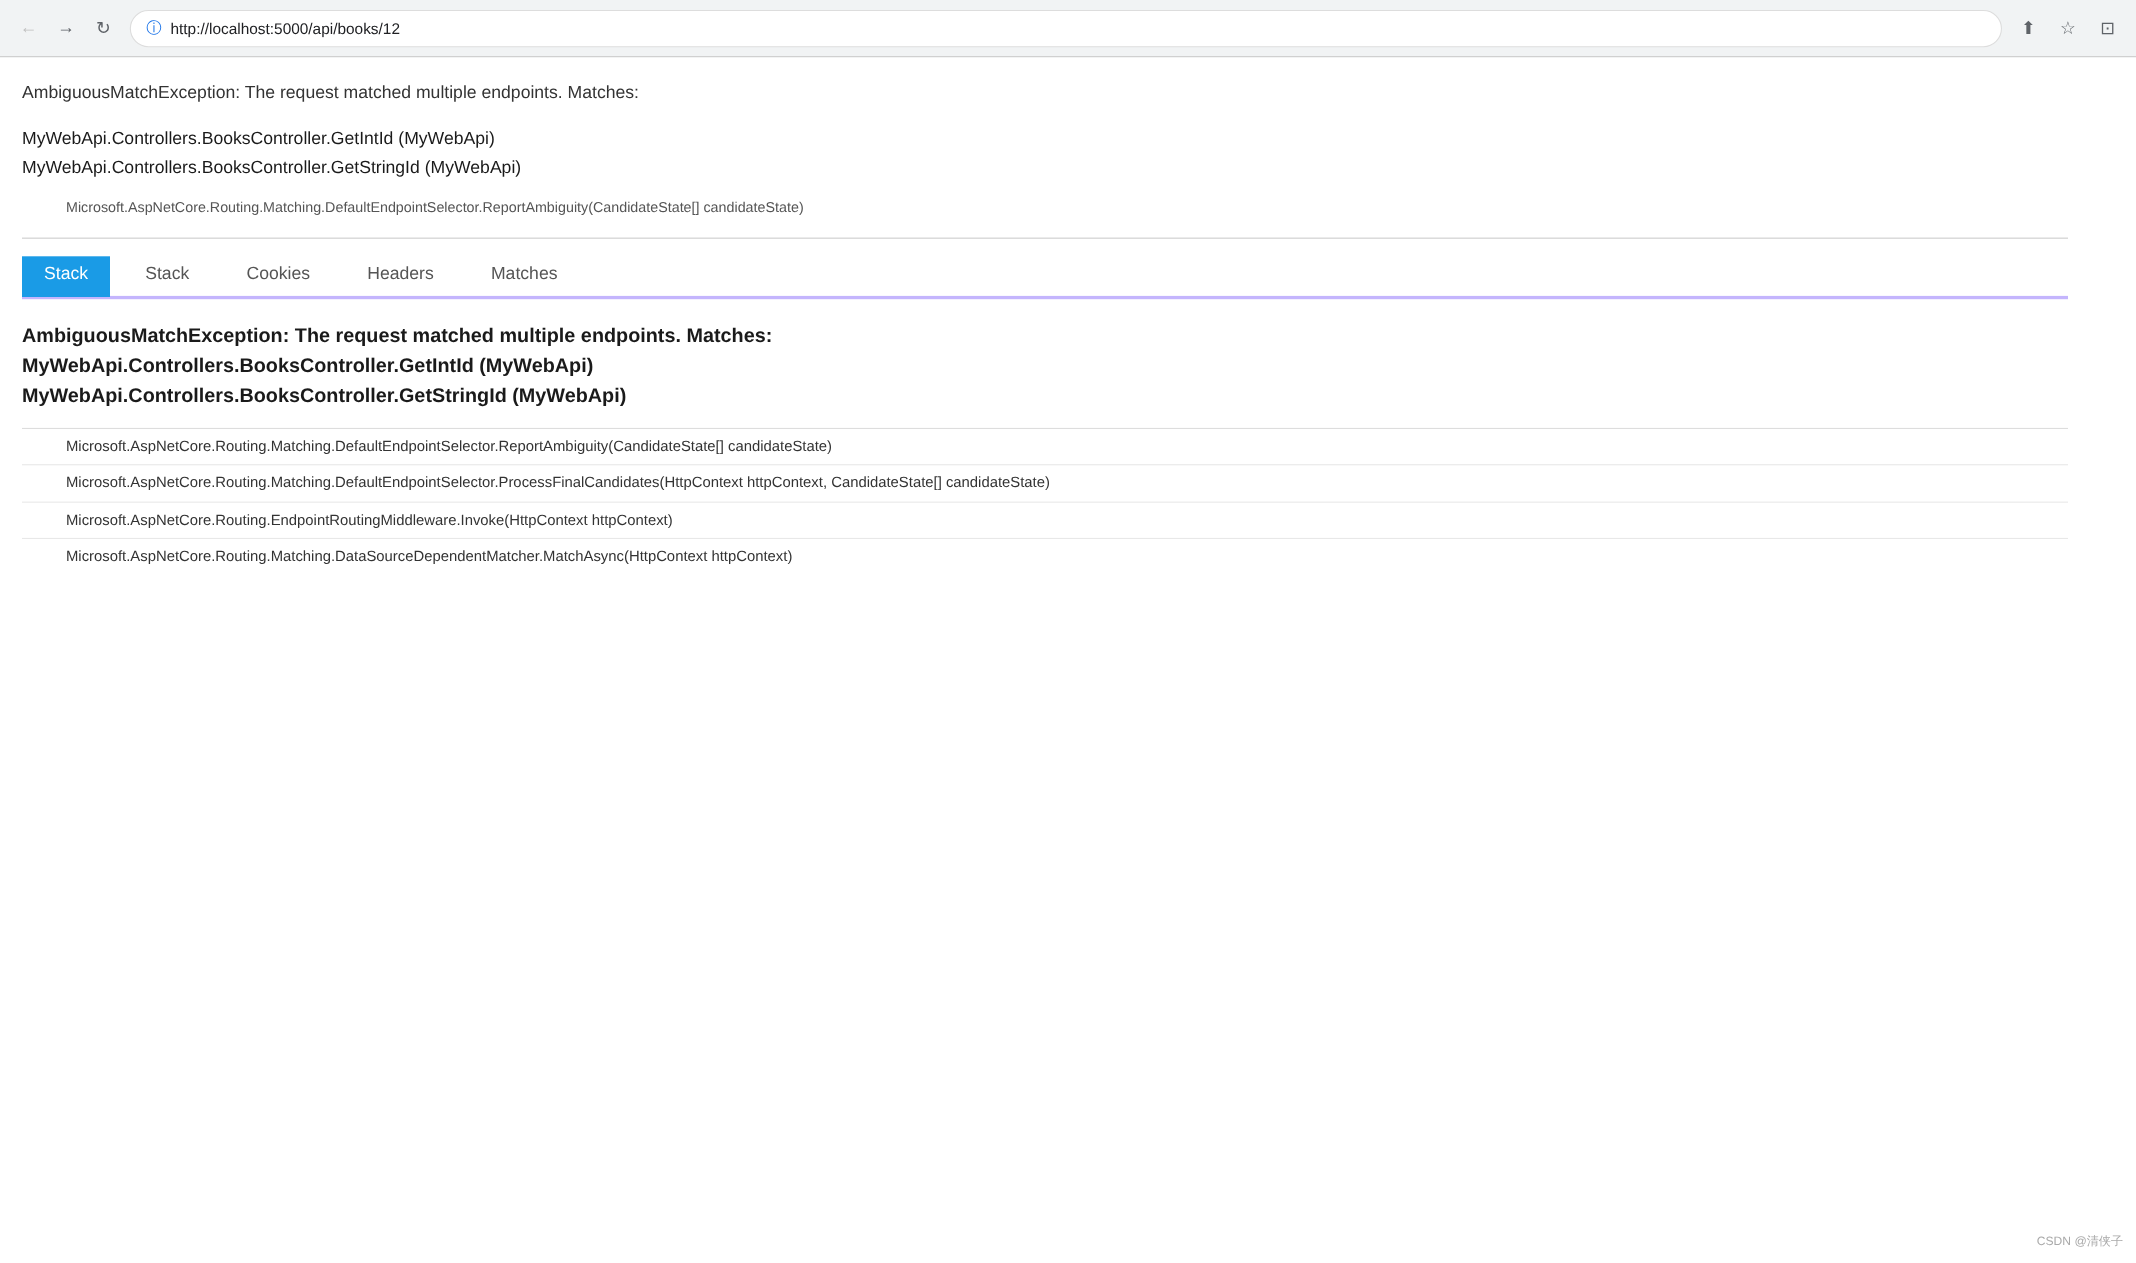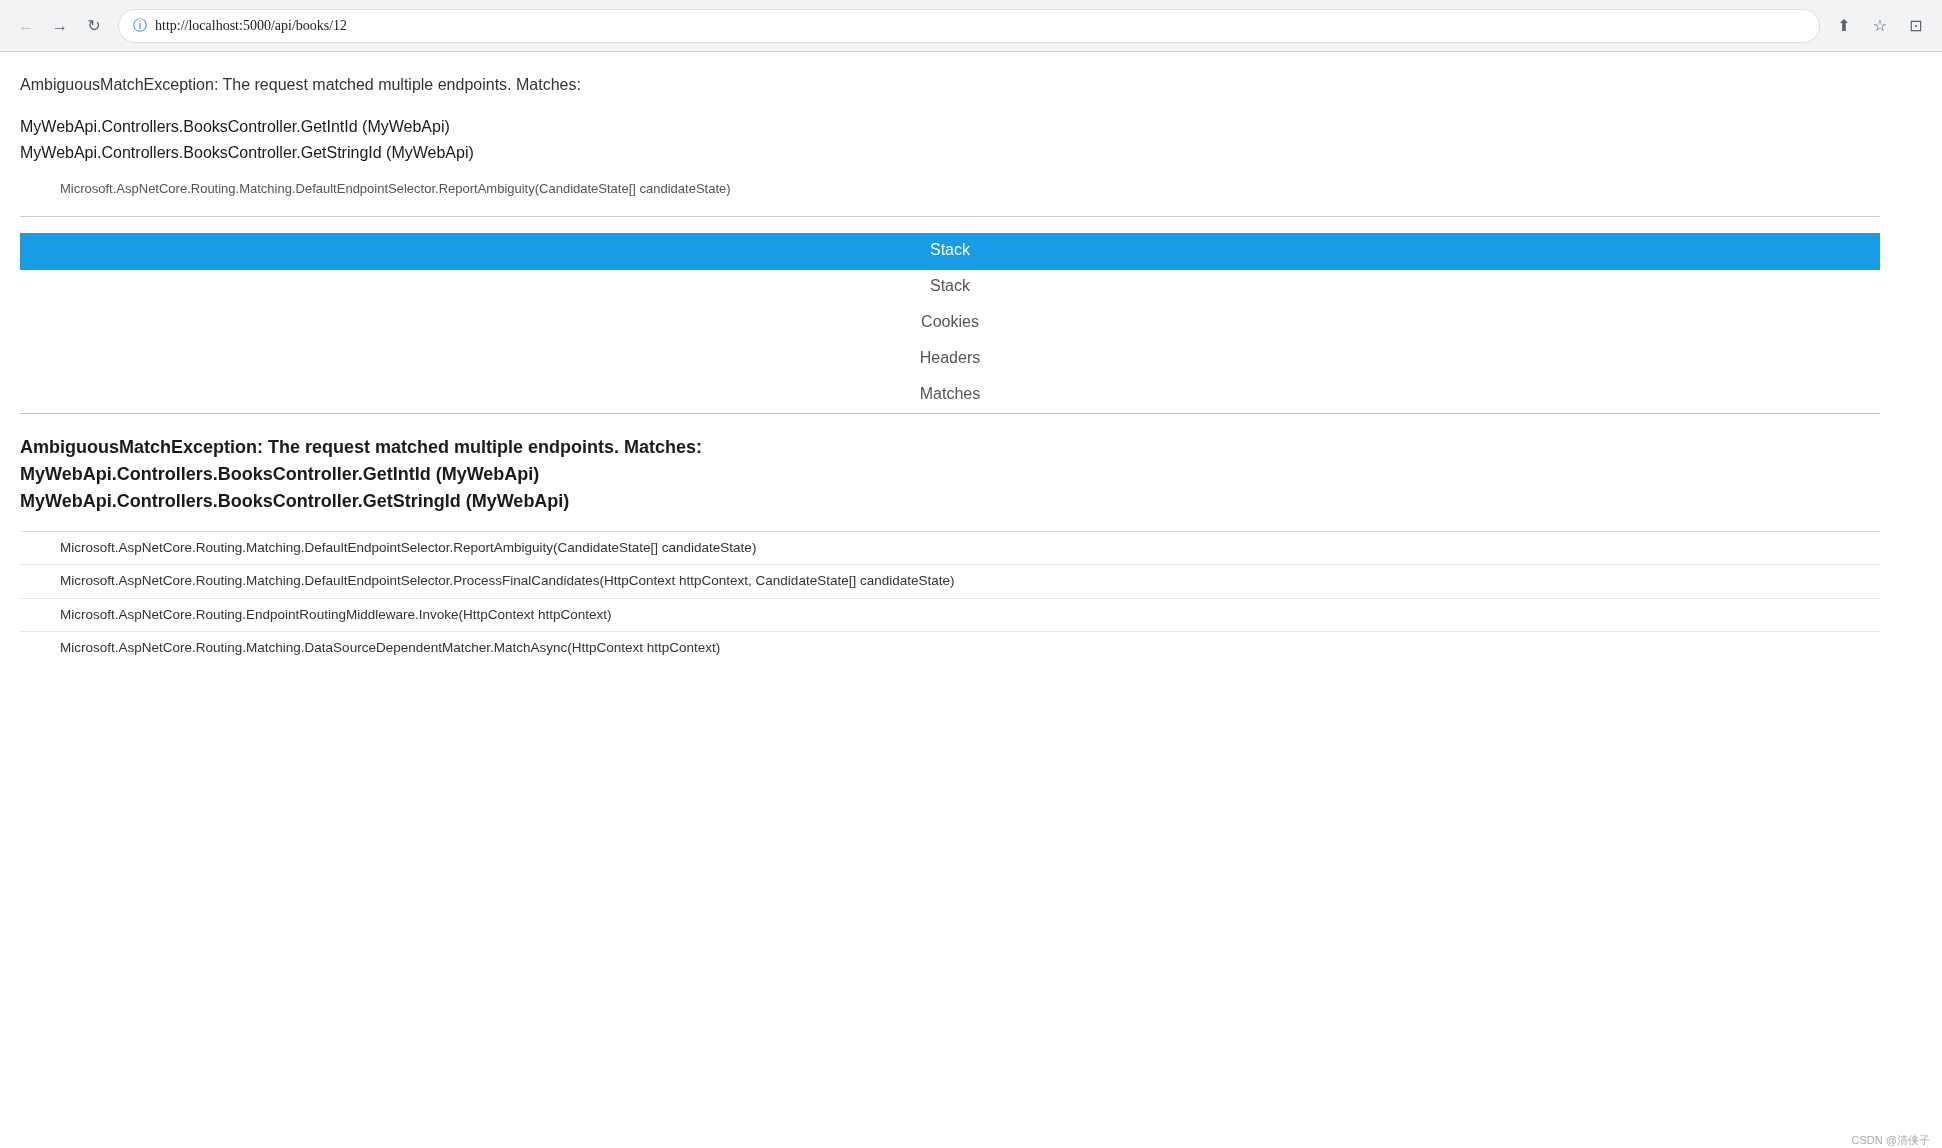--- a/index.html
+++ b/index.html
@@ -68,21 +68,20 @@
       font-size: 14px;
     }
 
     .address-bar-url {
       flex: 1;
       font-size: 14px;
       color: #202124;
       border: none;
       outline: none;
       background: transparent;
-      font-family: Liberation Serif, serif;
     }
 
     .browser-actions {
       display: flex;
       gap: 8px;
       align-items: center;
     }
 
     .browser-action-btn {
       width: 28px;
@@ -137,25 +136,24 @@
 
     .divider {
       border: none;
       border-top: 1px solid #ccc;
       margin: 16px 0;
     }
 
     
     .tabs-container {
       display: flex;
-      gap: 0;
-      margin-bottom: 20px;
-      border-bottom: 1px solid #c4b5fd;
+      gap: 12px;
+      margin-bottom: 20px;
+      border-bottom: 3px solid #c4b5fd;
       padding-bottom: 0;
-      flex-direction: column;
     }
 
     .tab {
       padding: 8px 20px;
       font-size: 16px;
       cursor: pointer;
       border: none;
       background: transparent;
       color: #555;
       border-bottom: 3px solid transparent;
@@ -193,21 +191,21 @@
       line-height: 1.5;
     }
 
     .stack-frame:first-child {
       border-top: 1px solid #ddd;
     }
 
     
     .watermark {
       position: fixed;
-      bottom: 0;
+      bottom: 12px;
       right: 12px;
       font-size: 11px;
       color: #aaa;
     }
   </style>
 </head>
 <body>
 
 <div class="browser-chrome">
   <div class="browser-nav-buttons">

